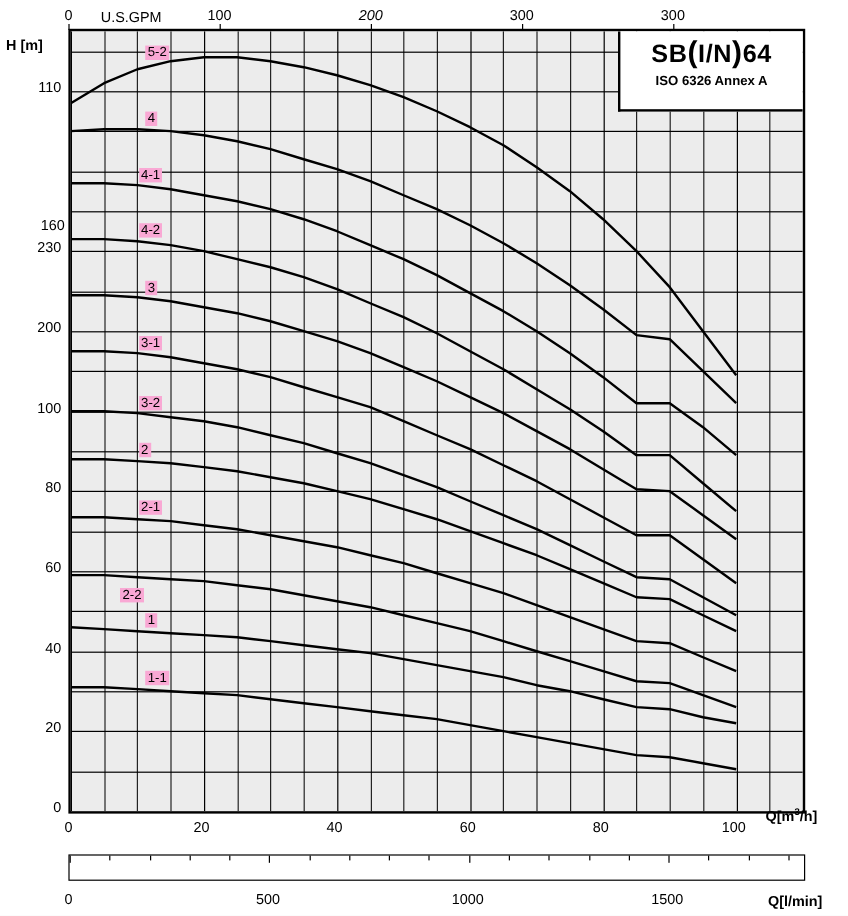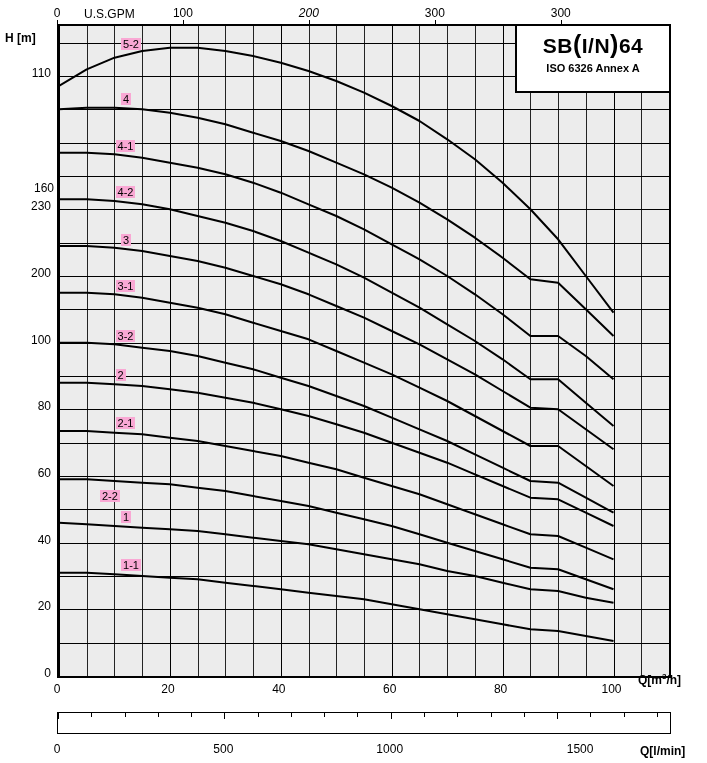--- a/index.html
+++ b/index.html
@@ -187,17 +187,17 @@
       <div class="tkm" style="left: 466px;"></div>
       <div class="tk" style="left: 499px;"></div>
       <div class="tkm" style="left: 532px;"></div>
       <div class="tkm" style="left: 566px;"></div>
       <div class="tkm" style="left: 599px;"></div>
     </div>
   <div id="bticks">
       <div class="xtick" style="left: 37px; top: 742px;">0</div>
       <div class="xtick" style="left: 203.363px; top: 742px;">500</div>
       <div class="xtick" style="left: 369.727px; top: 742px;">1000</div>
-      <div class="xtick" style="left: 536.09px; top: 742px; margin-left: 24px;">1500</div>
+      <div class="xtick" style="left: 536.09px; top: 742px;">1500</div>
     </div>
   <div class="abs lbl lbl-b" style="left:640px;top:744px;">Q[l/min]</div>
 
 </div>
 
 </body></html>

